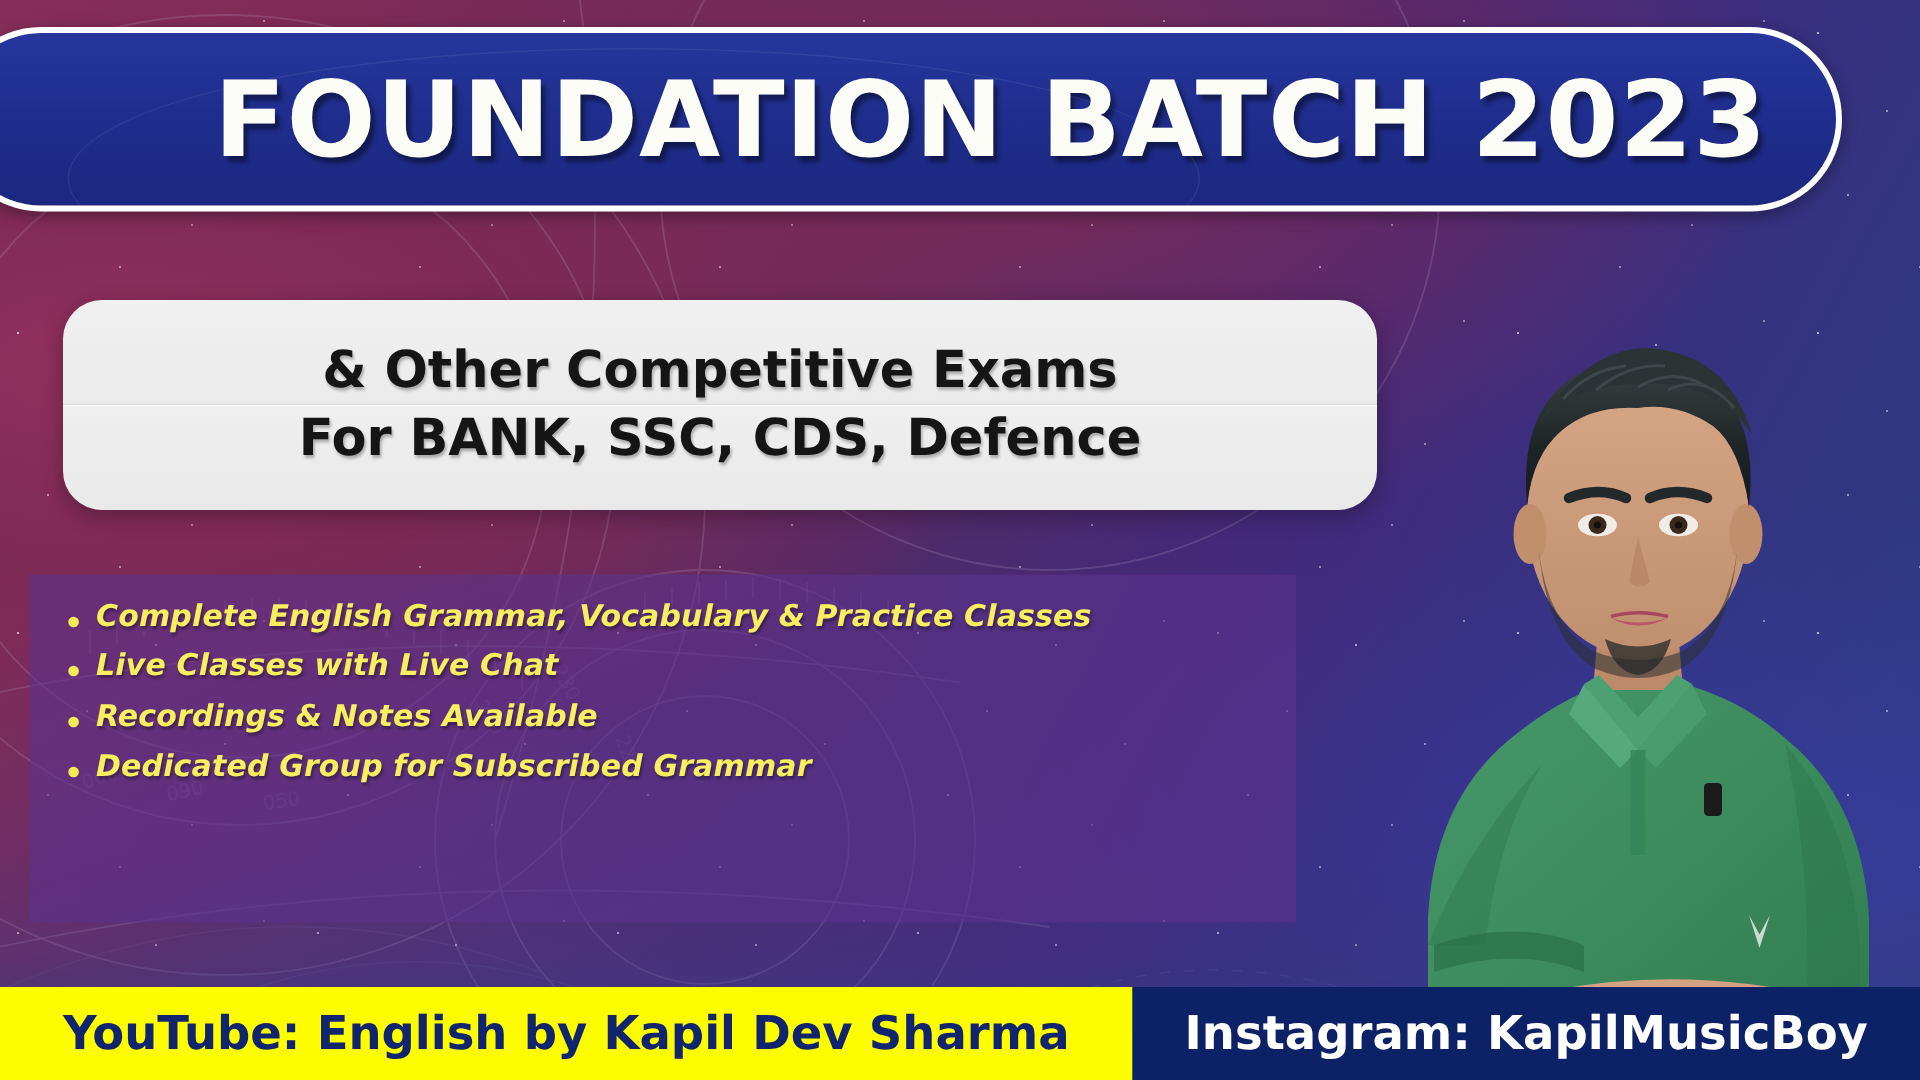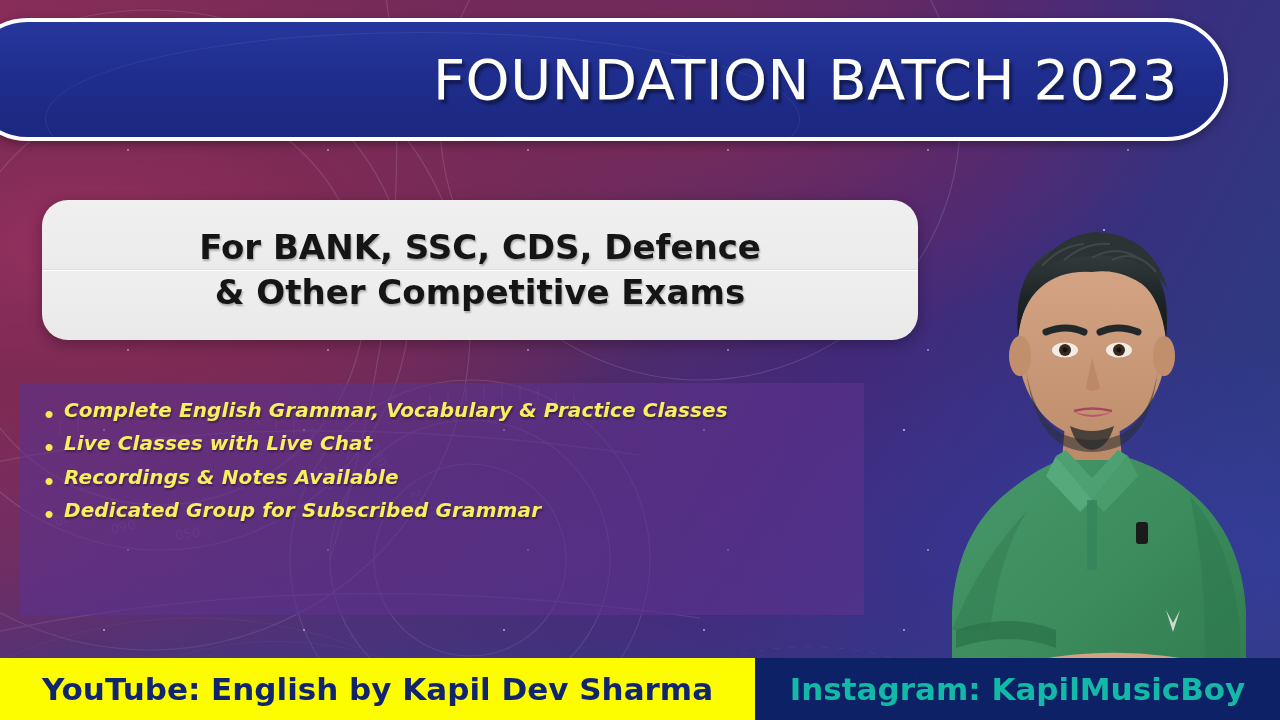--- a/index.html
+++ b/index.html
@@ -80,21 +80,21 @@
     overflow:hidden;
   }
   .title-banner::after {
     content:""; position:absolute; left:6%; bottom:-60%;
     width:60%; height:150%;
     border:1px solid rgba(255,255,255,.07);
     border-radius:50%;
   }
   .title-text {
     position:relative;
-    font-size:56px; font-weight:normal; color:#fdfdf8;
+    font-size:70px; font-weight:bold; color:#fdfdf8;
     letter-spacing:.5px; white-space:nowrap;
     text-shadow:3px 4px 3px rgba(0,0,0,.42);
     font-family:"DejaVu Sans", sans-serif;
   }
 
   
   .subtitle-card {
     position:absolute; left:42px; top:200px;
     width:876px; height:140px;
     background:linear-gradient(180deg,#f0f0f0 0%,#ebebeb 49%,#efefef 51%,#e9e9e9 100%);
@@ -161,21 +161,21 @@
   .footer-left span {
     font-size:31px; font-weight:bold; color:#10256e;
     white-space:nowrap; font-family:"DejaVu Sans", sans-serif;
   }
   .footer-right {
     width:525px; height:100%;
     background:#0c2166;
     display:flex; align-items:center; justify-content:center;
   }
   .footer-right span {
-    font-size:31px; font-weight:bold; color:#14b8a6;
+    font-size:31px; font-weight:bold; color:#ffffff;
     white-space:nowrap; font-family:"DejaVu Sans", sans-serif;
   }
 </style>
 </head>
 <body>
 
 <div id="stage">
 
   <div class="bg-base"></div>
   <div class="bg-glow-b"></div>
@@ -310,22 +310,22 @@
         <ellipse cx="178" cy="510" rx="6" ry="8" transform="rotate(-8 178 510)"></ellipse>
       </g>
     </svg>
   </div>
 
   <div class="title-banner">
     <div class="title-text">FOUNDATION BATCH 2023</div>
   </div>
 
   <div class="subtitle-card">
+    <div class="subtitle-line">&amp; Other Competitive Exams</div>
     <div class="subtitle-line">For BANK, SSC, CDS, Defence</div>
-    <div class="subtitle-line">&amp; Other Competitive Exams</div>
   </div>
 
   <div class="bullets-panel">
     <div class="bullet-row">
       <div class="bullet-dot">•</div>
       <div class="bullet-text">Complete English Grammar, Vocabulary &amp; Practice Classes</div>
     </div>
     <div class="bullet-row">
       <div class="bullet-dot">•</div>
       <div class="bullet-text">Live Classes with Live Chat</div>

